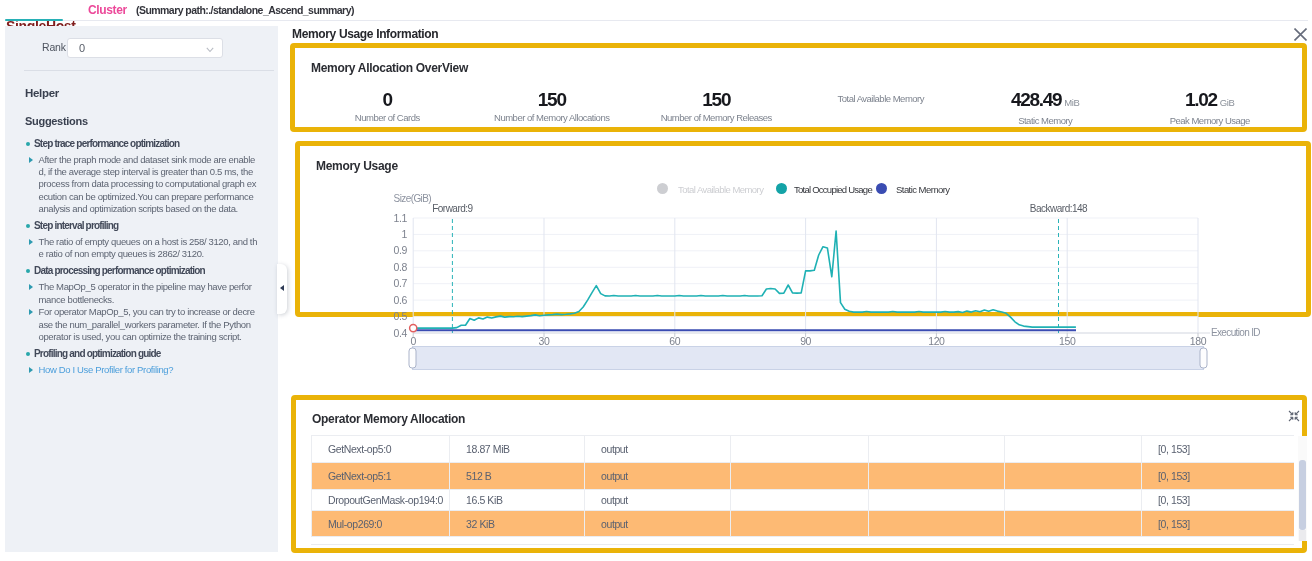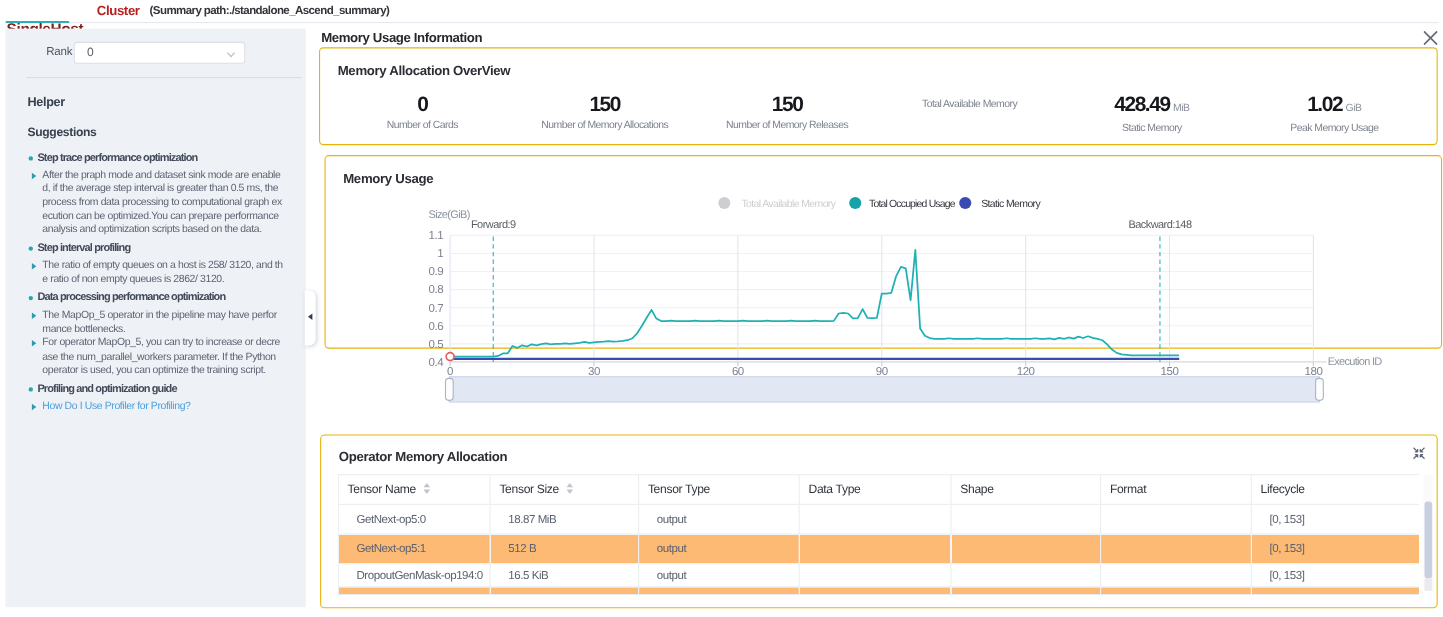--- a/index.html
+++ b/index.html
@@ -1,21 +1,21 @@
 <!DOCTYPE html>
 <html><head>
 <meta charset="utf-8">
 <style>
 * { margin:0; padding:0; box-sizing:border-box; }
 html,body { width:1312px; height:561px; background:#fff; font-family:"Liberation Sans", sans-serif; overflow:hidden; position:relative; }
 
 .tabbar { position:absolute; left:5px; top:0; right:4px; height:21px; border-bottom:1px solid #e7e9f0; }
 .tab1 { position:absolute; left:6px; top:18px; font-size:14px; font-weight:bold; color:#7f1d1d; letter-spacing:-0.35px; }
 .tabul { position:absolute; left:5px; top:18.5px; width:58px; height:2.5px; background:#27b0b6; border-radius:2px; }
-.tab2 { position:absolute; left:88px; top:3px; font-size:12px; font-weight:bold; color:#b91c1c; letter-spacing:-0.35px; }
+.tab2 { position:absolute; left:88px; top:3px; font-size:12px; font-weight:bold; color:#ec4899; letter-spacing:-0.35px; }
 .sumpath { position:absolute; left:136px; top:4px; font-size:10.5px; font-weight:bold; color:#33343b; letter-spacing:-0.55px; }
 
 .sidebar { position:absolute; left:5px; top:26px; width:273px; height:526px; background:#eef1f6; }
 .ranklab { position:absolute; left:20px; top:15px; font-size:10.5px; color:#4e545f; white-space:nowrap; letter-spacing:-0.2px;padding-left:17px;}
 .sel { position:absolute; left:62px; top:12px; width:156px; height:20px; background:#fff; border:1px solid #dcdfe6; border-radius:3px; font-size:11px; color:#575d68; line-height:18px; padding-left:11px; }
 .chev { position:absolute; right:8px; top:7px; width:8px; height:7px; }
 .divider { position:absolute; left:19px; top:44px; width:250px; height:1px; background:#dadee6; }
 .helper { position:absolute; left:20px; top:61px; font-size:11.5px; font-weight:bold; color:#39404f; letter-spacing:-0.3px; }
 .sugg { position:absolute; left:20px; top:89px; font-size:11px; font-weight:bold; color:#39404f; letter-spacing:-0.3px; }
 .content { position:absolute; left:16px; top:110.5px; width:252px; font-size:9.5px; color:#5d6472; letter-spacing:-0.35px; }
@@ -23,21 +23,21 @@
 .sect .dot { position:absolute; left:5px; top:5px; width:4px; height:4px; border-radius:50%; background:#28a7ab; }
 .item { position:relative; padding-left:17.5px; line-height:12.4px; }
 .item .arr { position:absolute; left:8px; top:3px; width:0; height:0; border-left:4.5px solid #2d9ab0; border-top:3.5px solid transparent; border-bottom:3.5px solid transparent; }
 .link { color:#4b9edb;margin-top:27px; }
 
 .ctab { position:absolute; left:277px; top:264px; width:10px; height:50px; background:#fff; border-radius:0 6px 6px 0; box-shadow:1px 1px 4px rgba(60,70,90,.25); }
 .ctab .tri { position:absolute; left:2.5px; top:21px; width:0; height:0; border-right:4.5px solid #2e3a55; border-top:3.5px solid transparent; border-bottom:3.5px solid transparent; }
 
 .rtitle { position:absolute; left:292px; top:27px; font-size:12px; font-weight:bold; color:#26272c; letter-spacing:-0.35px; }
 .closex { position:absolute; left:1294px; top:28px; width:13px; height:13px; }
-.card { position:absolute; background:#fff; border:1px solid #eab308; border-radius:4px; }
+.card { position:absolute; background:#fff; border:5px solid #eab308; border-radius:4px; }
 #card1 { left:290px; top:43px; width:1017px; height:89px; }
 #card2 { left:295px; top:141px; width:1016px; height:176px; }
 #card3 { left:291px; top:395px; width:1016px; height:158px; }
 .ctitle { position:absolute; left:16px; top:13px; font-size:12px; font-weight:bold; color:#2b2d33; letter-spacing:-0.3px; }
 
 .stats { position:absolute; left:10px; right:10px; top:42px; display:flex; }
 .stat { flex:1; text-align:center; }
 .stat .num { font-size:19px; font-weight:bold; color:#17181d; letter-spacing:-1.3px; line-height:19px;}
 .stat .num span.unit { font-size:9.5px; font-weight:normal; color:#8a9099; margin-left:3px; letter-spacing:-0.4px; }
 .stat .lab { margin-top:3px; font-size:9.5px; color:#7d838e; letter-spacing:-0.5px; }
@@ -193,29 +193,20 @@
 <colgroup>
           <col style="width:138px">
           <col style="width:135px">
           <col style="width:146px">
           <col style="width:138px">
           <col style="width:136px">
           <col style="width:137px">
           <col style="width:153px">
         </colgroup>
 <tbody>
-          <tr>
-            <th>Tensor Name<span class="sorti"><i class="up"></i><i class="dn"></i></span></th>
-            <th>Tensor Size<span class="sorti"><i class="up"></i><i class="dn"></i></span></th>
-            <th>Tensor Type</th>
-            <th>Data Type</th>
-            <th>Shape</th>
-            <th>Format</th>
-            <th>Lifecycle</th>
-          </tr>
 <tr style="height:27px">
             <td>GetNext-op5:0</td>
             <td>18.87 MiB</td>
             <td>output</td>
             <td></td>
             <td></td>
             <td></td>
             <td>[0, 153]</td>
           </tr>
 <tr class="alt" style="height:27px">

